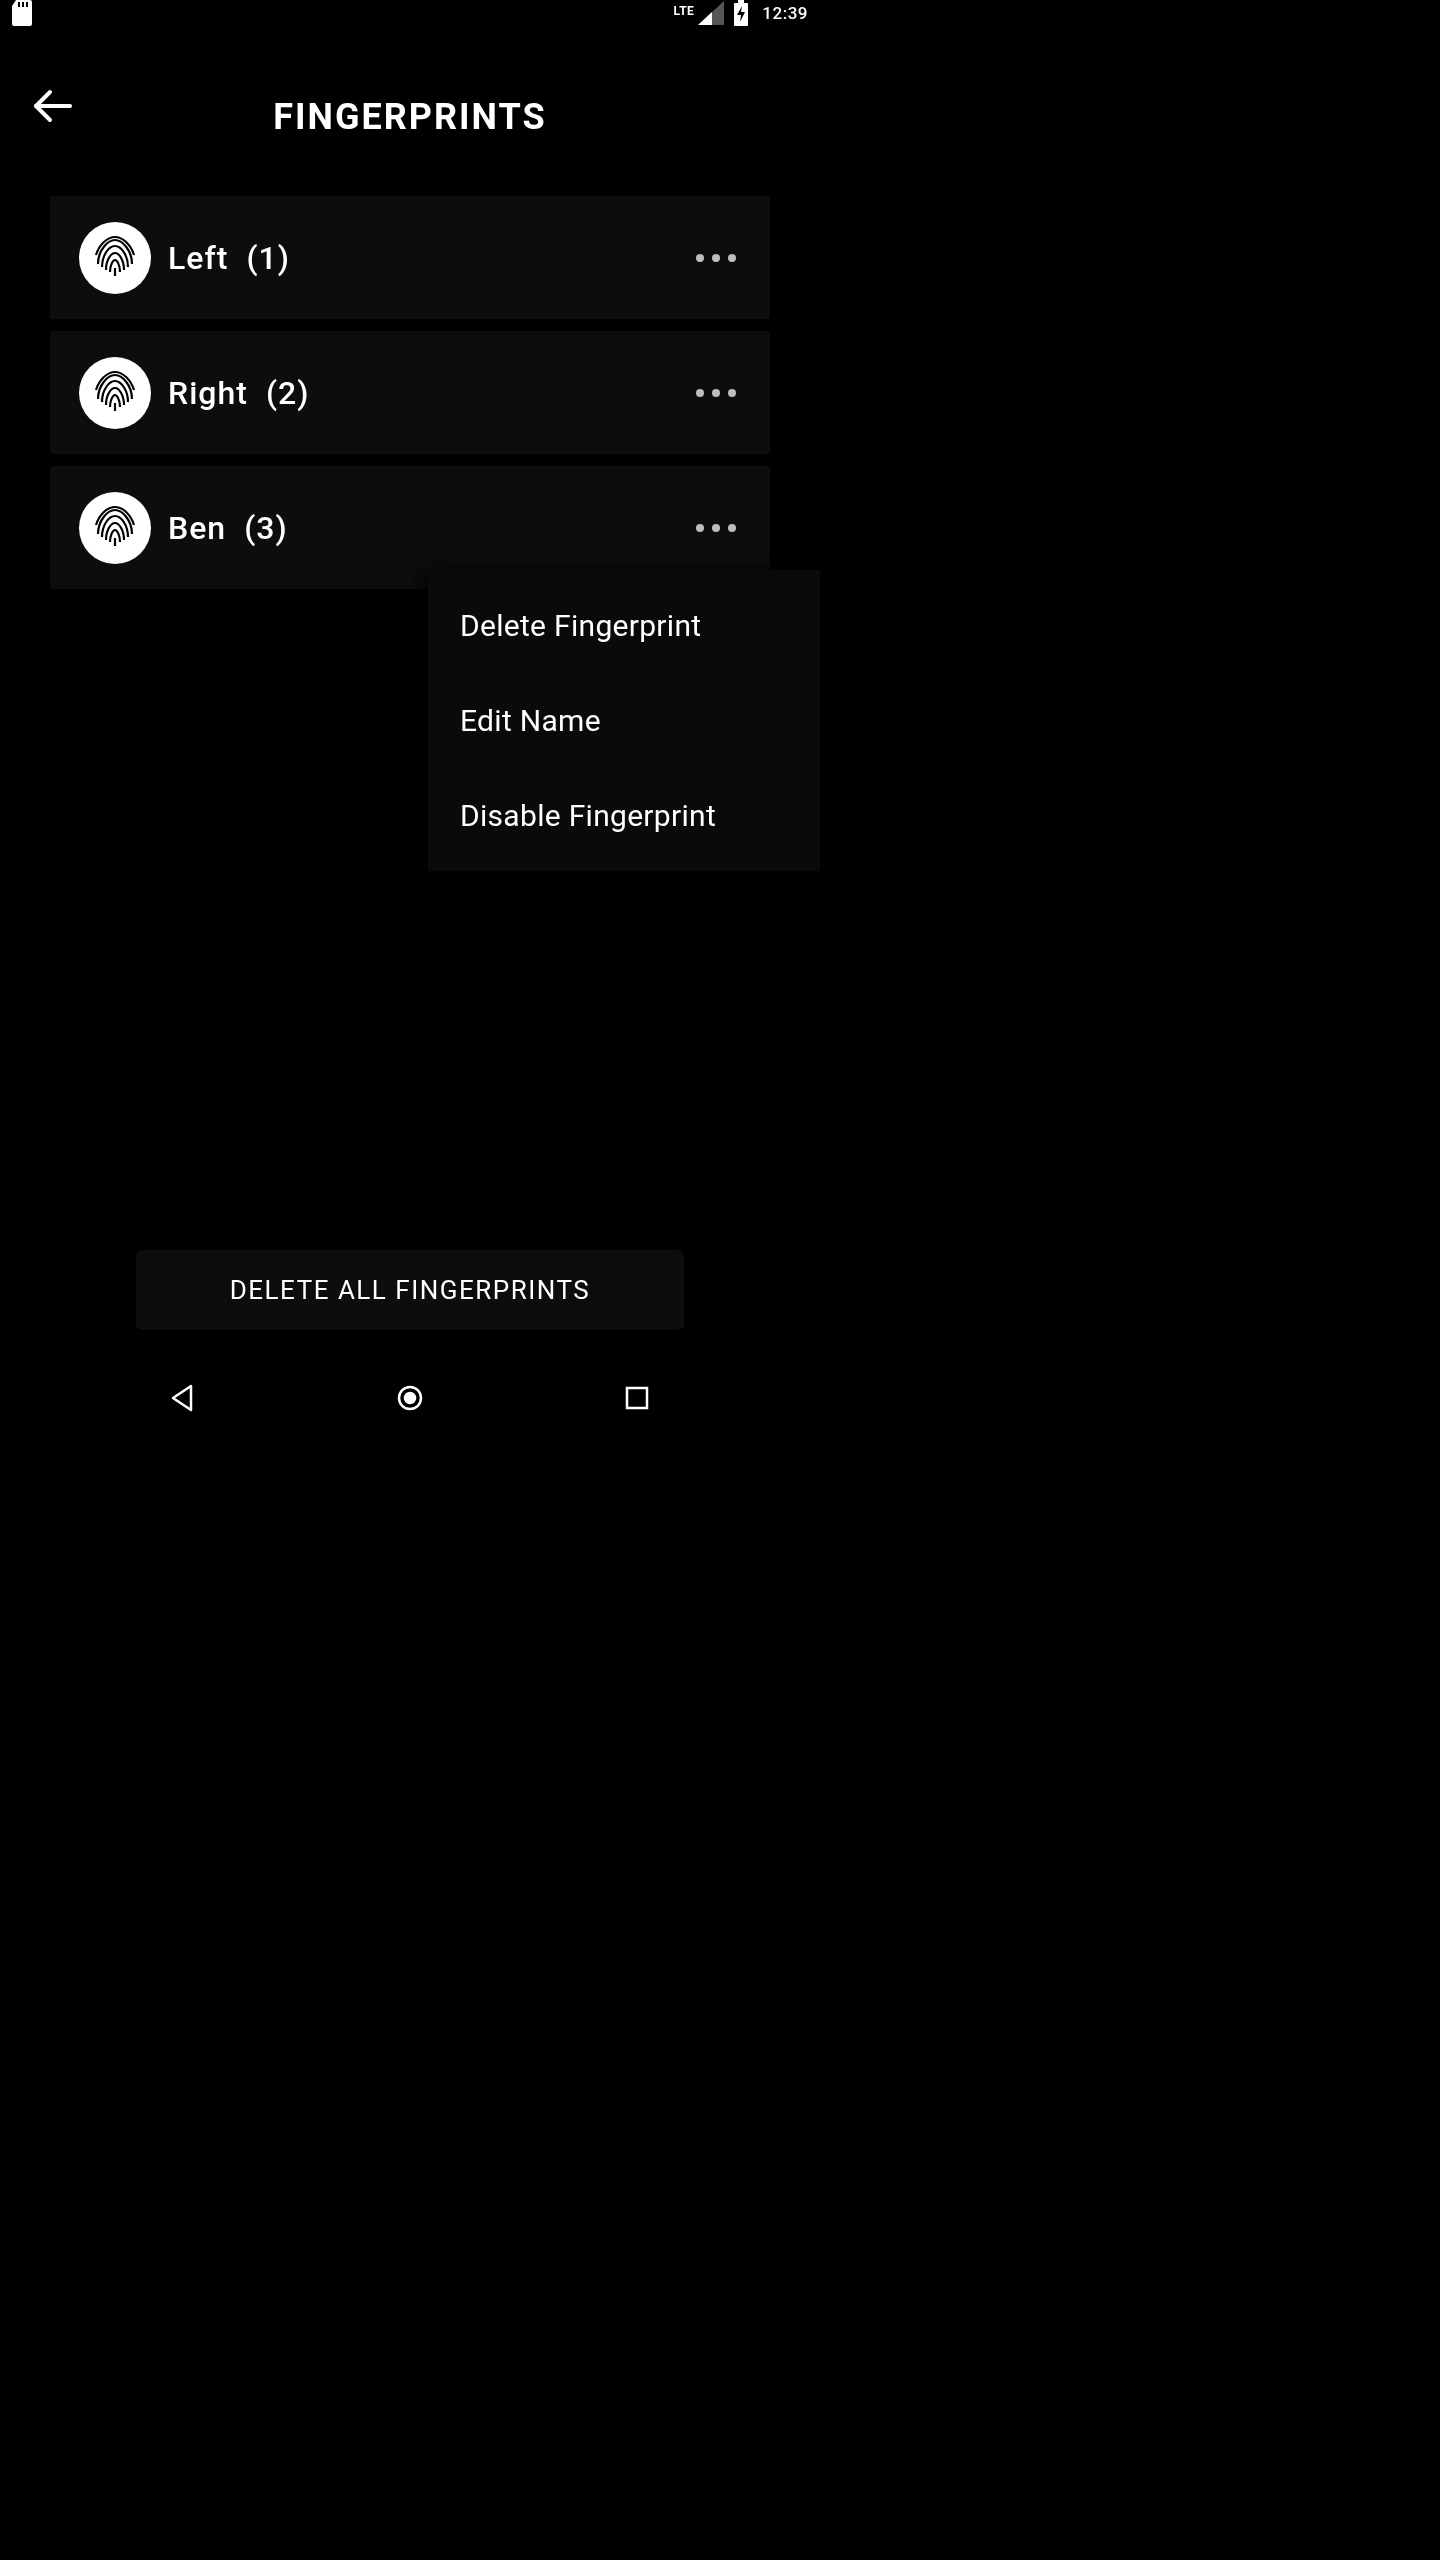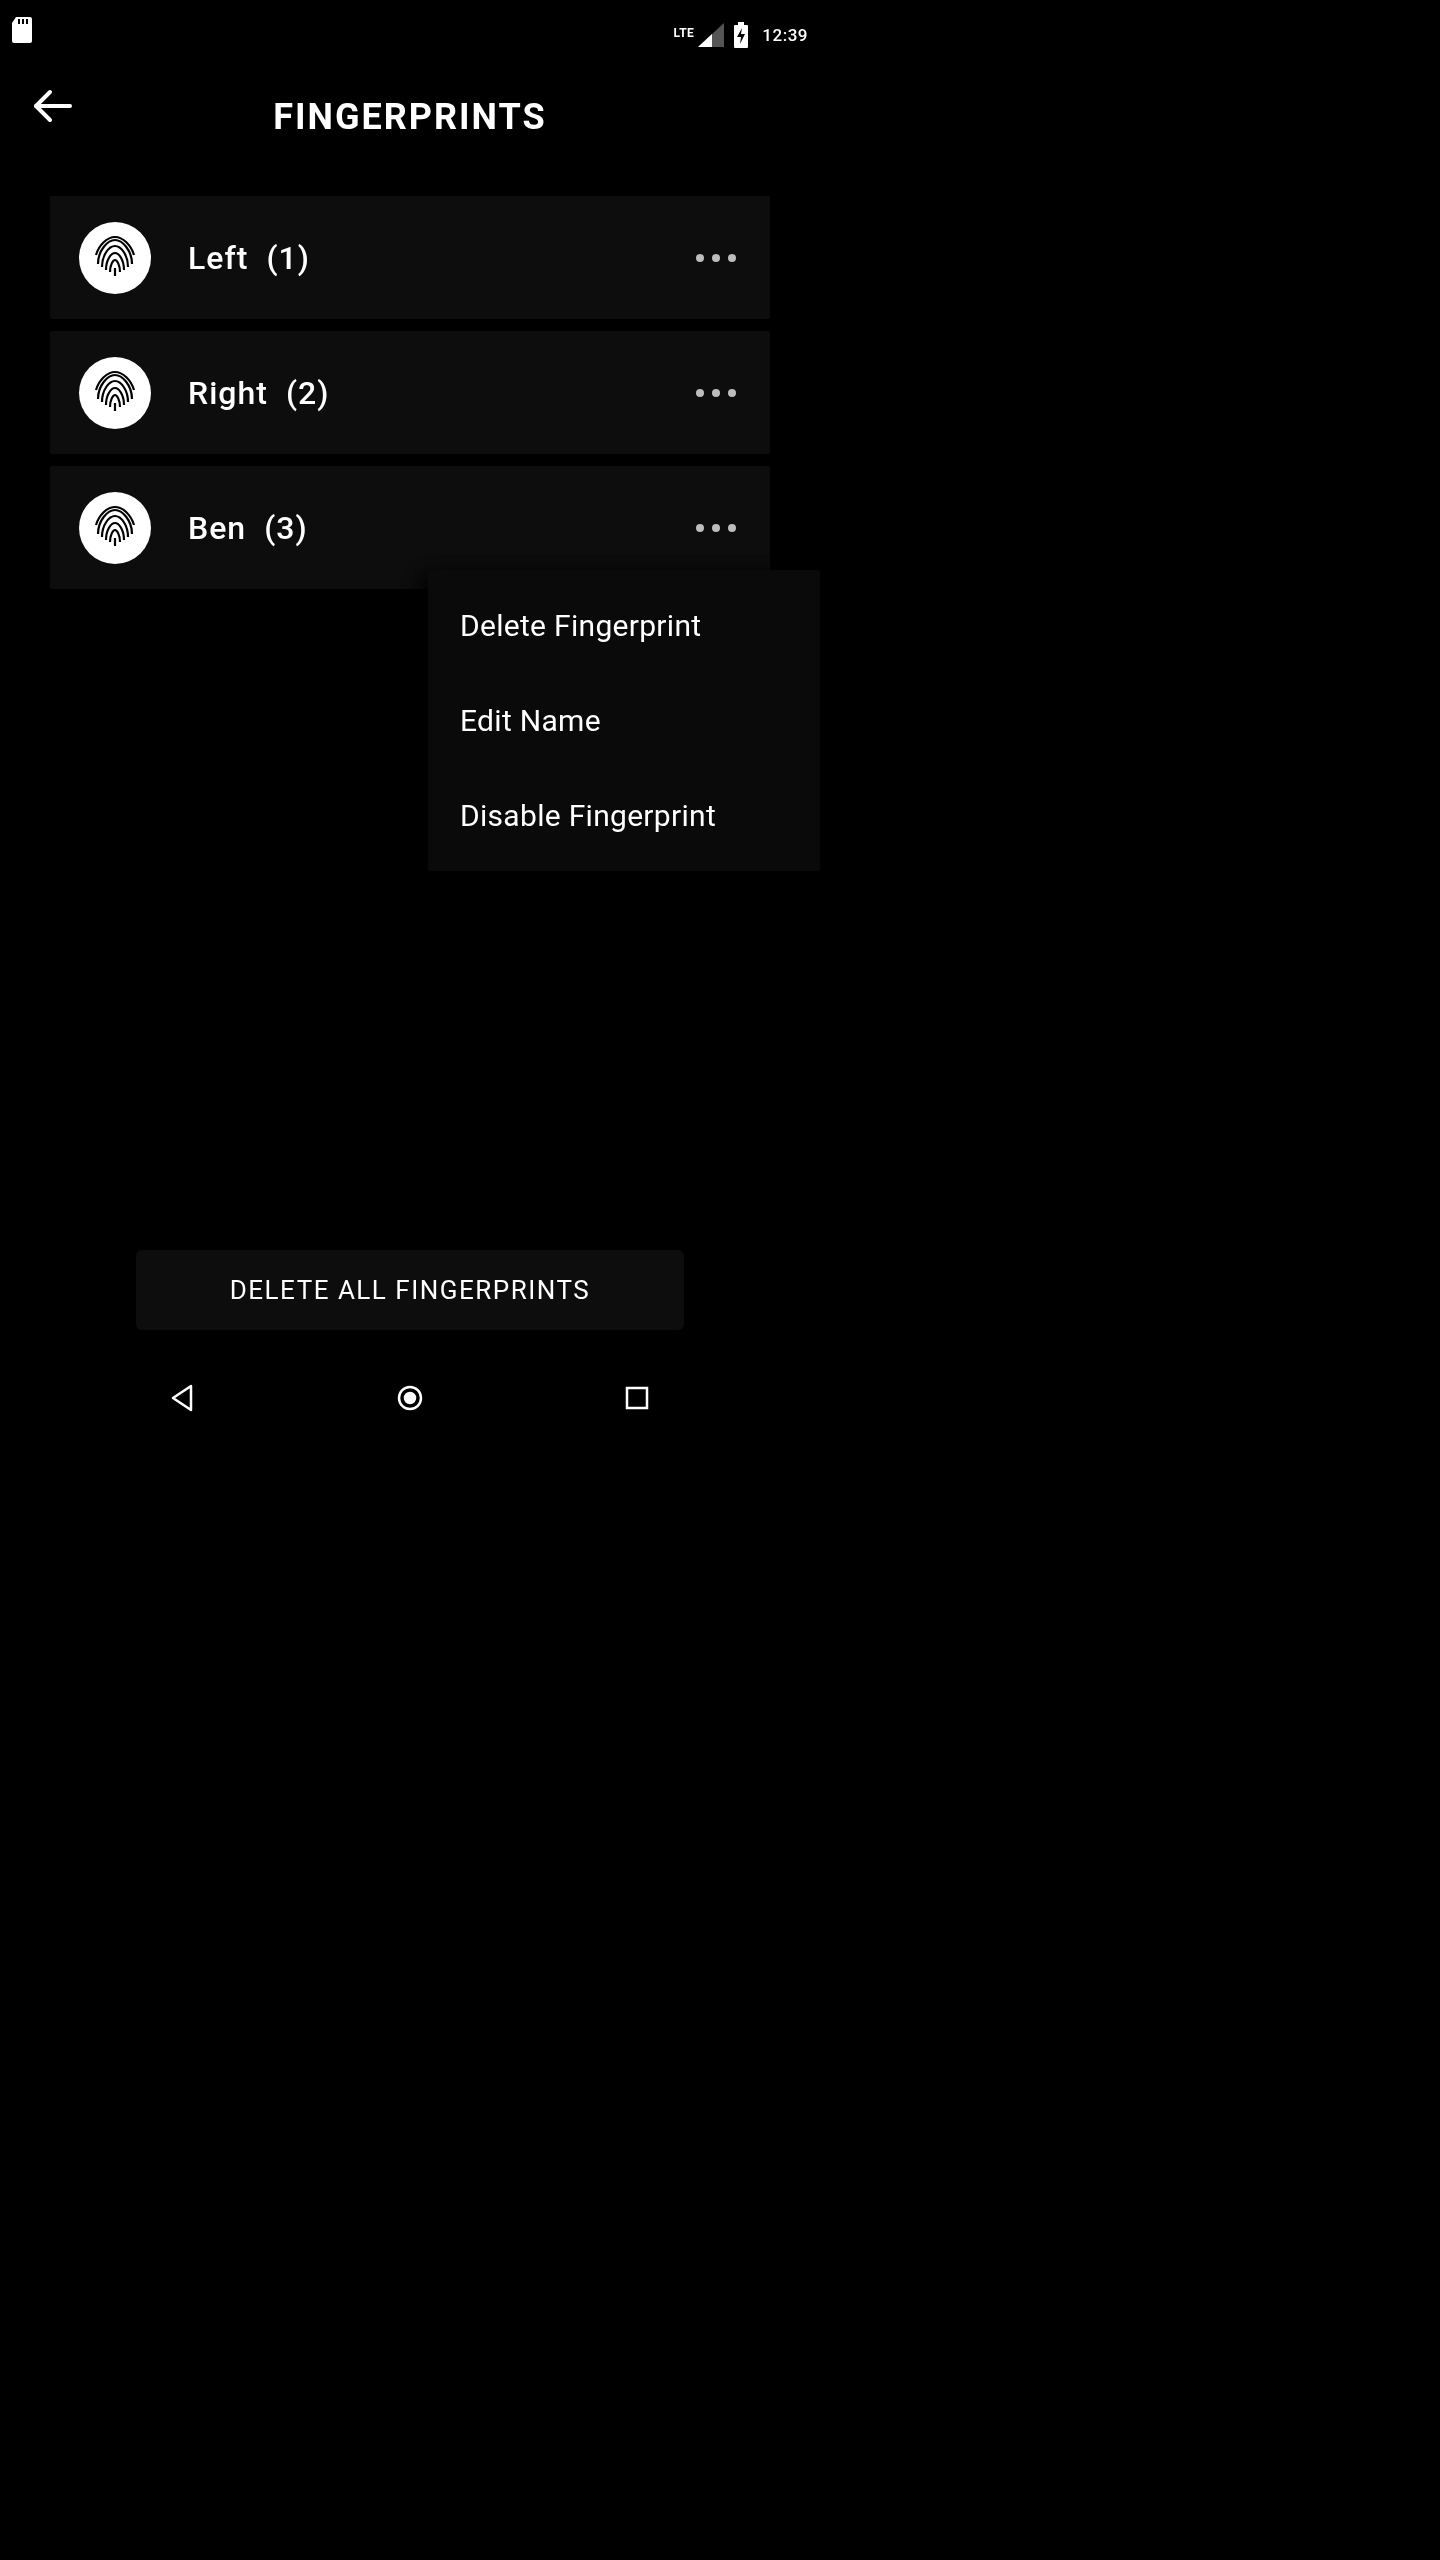--- a/index.html
+++ b/index.html
@@ -16,21 +16,21 @@
       color: #fff;
       position: relative;
       overflow: hidden;
     }
 
     
     .status-bar {
       height: 48px;
       background: #000;
       display: flex;
-      align-items: flex-end;
+      align-items: flex-start;
       justify-content: space-between;
       padding: 0 12px;
       font-size: 22px;
       font-weight: 500;
     }
     .status-left, .status-right {
       display: flex;
       align-items: center;
       gap: 8px;
     }
@@ -92,21 +92,21 @@
       justify-content: center;
       flex-shrink: 0;
     }
     .fp-icon-wrap svg {
       width: 74px;
       height: 74px;
     }
     .fp-label {
       font-size: 32px;
       font-weight: 500;
-      margin-left: 36px;
+      margin-left: 16px;
       letter-spacing: 1px;
       display: flex;
       gap: 18px;
     }
     .more-btn {
       position: absolute;
       right: 28px;
       top: 50%;
       transform: translateY(-50%);
       display: flex;

